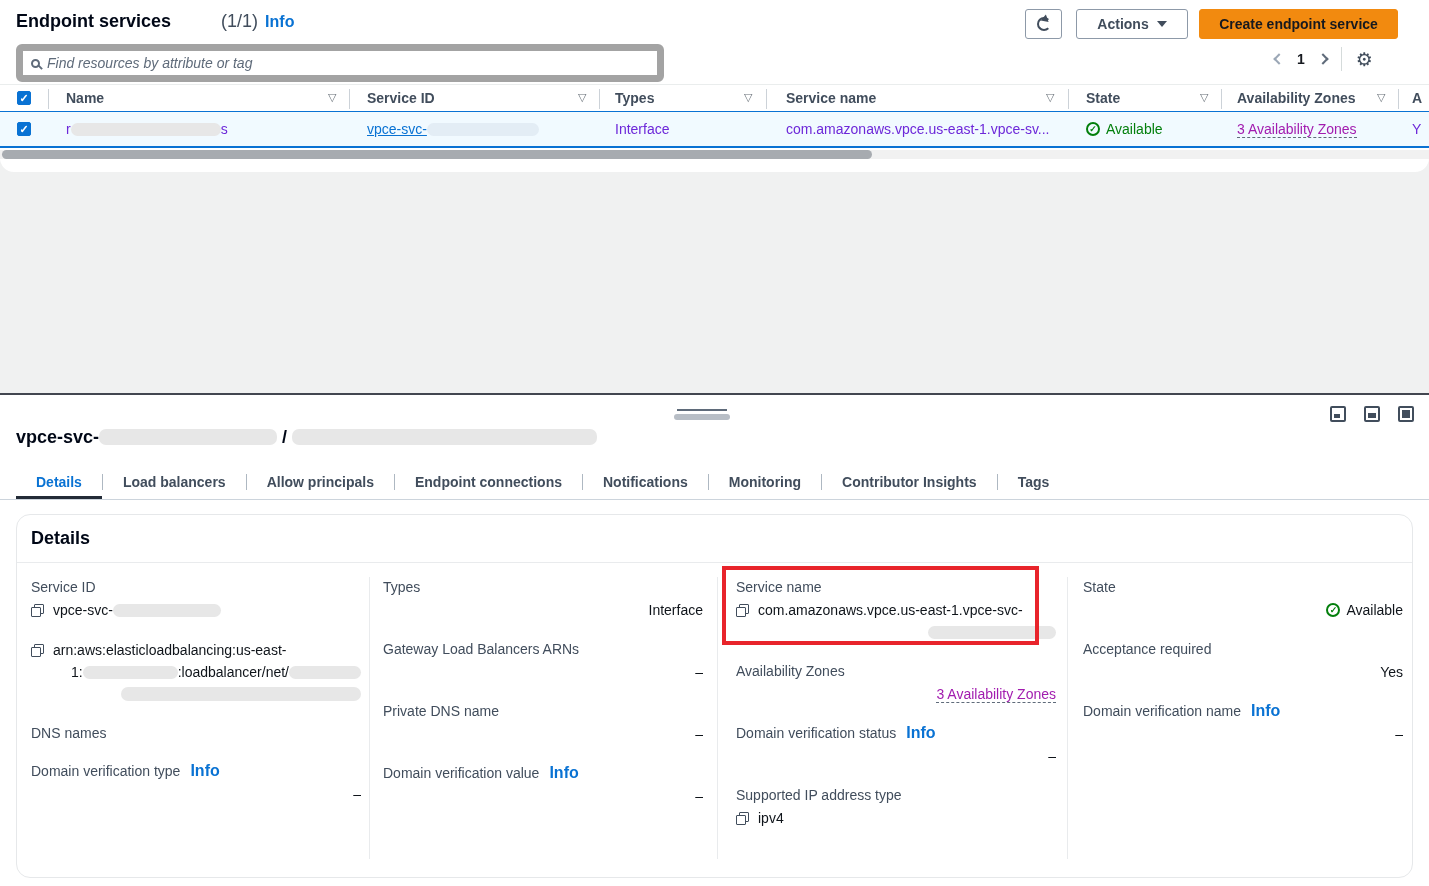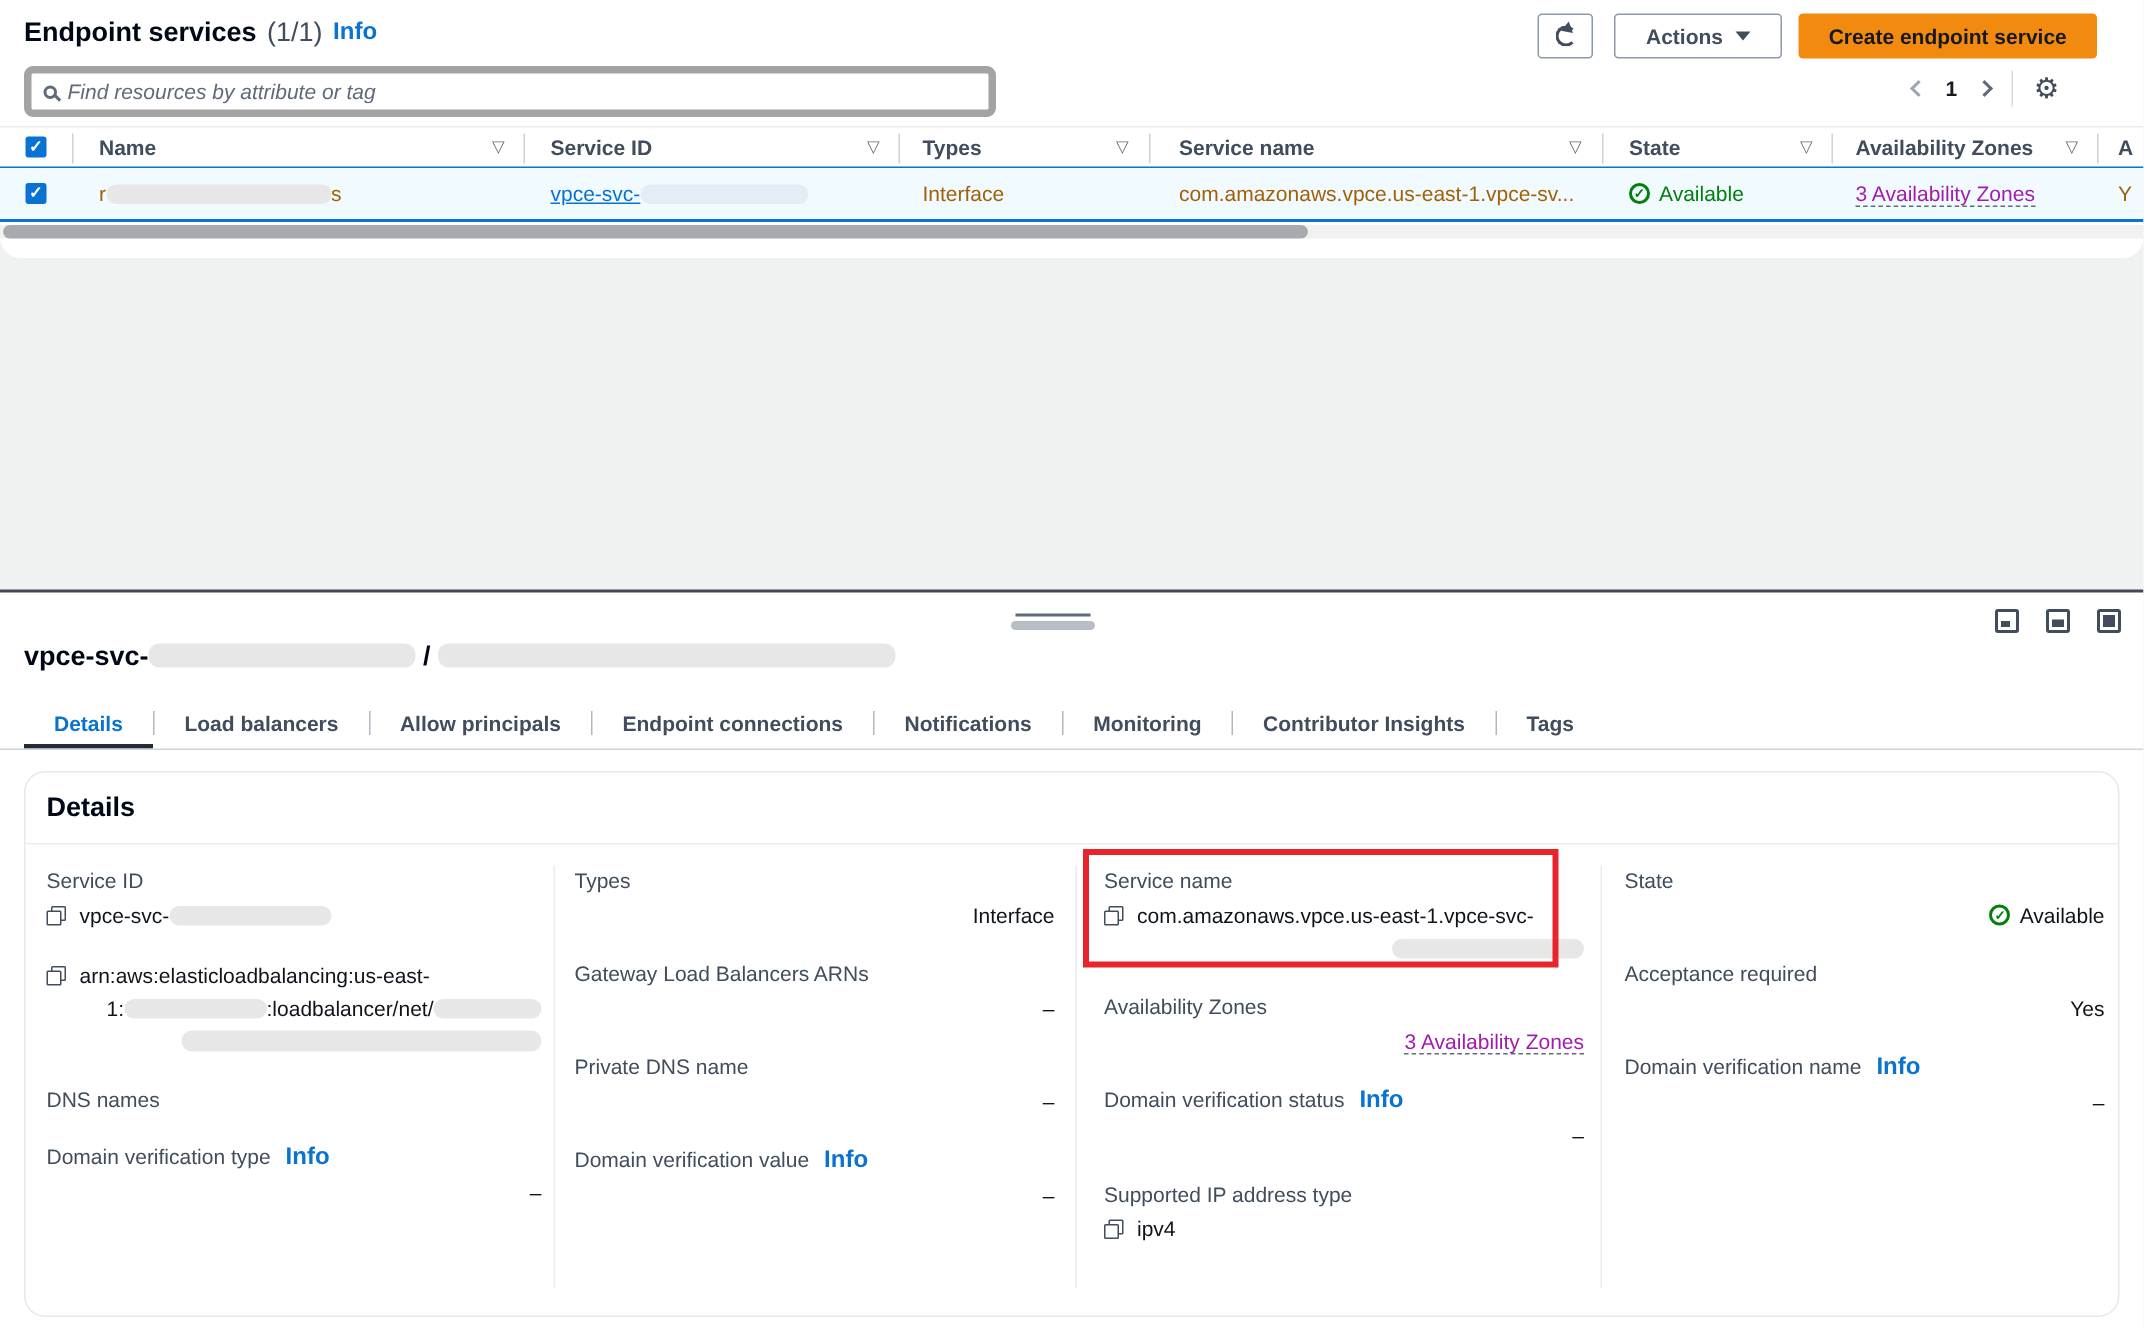--- a/index.html
+++ b/index.html
@@ -9,39 +9,39 @@
     font-size:14px; color:#16191f;
     background:#f0f1f1; position:relative; overflow:hidden;
   }
   .abs { position:absolute; }
 
   
   .top-card { position:absolute; top:0; left:0; width:1429px; height:172px;
     background:#fff; border-radius:0 0 14px 14px; }
   .title-row { position:absolute; top:11px; left:16px; display:flex; align-items:center; gap:7px; }
   .title-row .t { font-size:18px; font-weight:bold; color:#000716; }
-  .title-row .cnt { font-size:18px; font-weight:normal; color:#414d5c; }
+  .title-row .cnt { font-size:18px; font-weight:normal; color:#414d5c;margin-left:43px; }
   .info-link { font-size:16px; font-weight:bold; color:#0972d3; text-decoration:none; cursor:pointer; }
 
   .btn { position:absolute; top:9px; height:30px; border:1px solid #8d99a8; border-radius:3px;
     background:#fff; display:flex; align-items:center; justify-content:center; gap:8px;
     font-weight:bold; color:#414d5c; font-size:14px; cursor:pointer; }
   .btn-refresh { left:1025px; width:37px; }
   .btn-actions { left:1076px; width:112px; }
   .btn-create { left:1199px; width:199px; background:#f28a0f; border-color:#f28a0f; color:#16191f; }
 
   .refresh-ico { width:14px; height:14px; border:2px solid #414d5c; border-radius:50%;
     border-right-color:transparent; position:relative; }
   .refresh-ico::after { content:""; position:absolute; right:-4px; top:-2px;
     border:4px solid transparent; border-left:7px solid #414d5c; transform:rotate(40deg); }
   .caret-down { width:0; height:0; border-left:5px solid transparent; border-right:5px solid transparent;
     border-top:6px solid #414d5c; }
 
   .searchbar { position:absolute; top:44px; left:16px; width:648px; height:27px;
-    border:5px solid #a3a3a3; border-radius:6px; background:#fff; display:flex; align-items:center; padding:12px 8px; gap:7px; }
+    border:7px solid #a3a3a3; border-radius:6px; background:#fff; display:flex; align-items:center; padding:12px 8px; gap:7px; }
   .mag { width:9px; height:9px; border:2px solid #5f6b7a; border-radius:50%; position:relative; flex:none; }
   .mag::after { content:""; position:absolute; width:6px; height:2px; background:#5f6b7a;
     transform:rotate(45deg); right:-5px; bottom:-2px; }
   .searchbar input { border:none; outline:none; flex:1; font-family:"Liberation Sans",sans-serif;
     font-size:14px; font-style:italic; color:#16191f; background:transparent; }
   .searchbar input::placeholder { color:#5f6b7a; font-style:italic; }
 
   .pager { position:absolute; top:46px; left:1275px; width:140px; height:26px;
     display:flex; align-items:center; gap:14px; }
   .chev { width:8px; height:8px; border-left:2px solid #5f6b7a; border-bottom:2px solid #5f6b7a; cursor:pointer; }
@@ -57,21 +57,21 @@
   .th { position:absolute; top:5px; font-weight:bold; color:#414d5c; font-size:14px; white-space:nowrap; }
   .sort { position:absolute; top:6px; font-size:11px; color:#687078; cursor:pointer; }
   .hsep { position:absolute; top:4px; width:1px; height:20px; background:#ccd2d8; }
 
   .checkbox { width:14px; height:14px; background:#0972d3; border:1px solid #0972d3; border-radius:2px;
     color:#fff; font-size:11px; font-weight:bold; display:flex; align-items:center; justify-content:center;
     line-height:1; cursor:pointer; }
 
   .trow { position:absolute; top:111px; left:0; width:1429px; height:37px;
     background:#f1faff; border-top:1px solid #0972d3; border-bottom:2px solid #0972d3; }
-  .td { position:absolute; top:9px; white-space:nowrap; color:#a16207; }
+  .td { position:absolute; top:9px; white-space:nowrap; color:#6d28d9; }
   .redact { display:inline-block; background:#e7e7e7; border-radius:7px; height:13px; vertical-align:-2px; }
   .link { color:#0972d3; text-decoration:underline; cursor:pointer; }
   .link .redact { background:#e3edf5; }
   .az-link { color:#a21caf; border-bottom:1px dashed #5f6b7a; text-decoration:none; cursor:pointer; }
   .ok-ico { width:14px; height:14px; border-radius:50%; border:2px solid #037f0c; color:#037f0c;
     font-size:9px; font-weight:bold; display:inline-flex; align-items:center; justify-content:center; flex:none; }
   .status-ok { color:#037f0c; display:inline-flex; align-items:center; gap:6px; }
 
   .hscroll { position:absolute; top:150px; left:0; width:1429px; height:9px; background:#f1f1f1; }
   .hscroll .thumb { position:absolute; left:2px; top:0; width:870px; height:9px; background:#a7abb0; border-radius:5px; cursor:pointer; }

